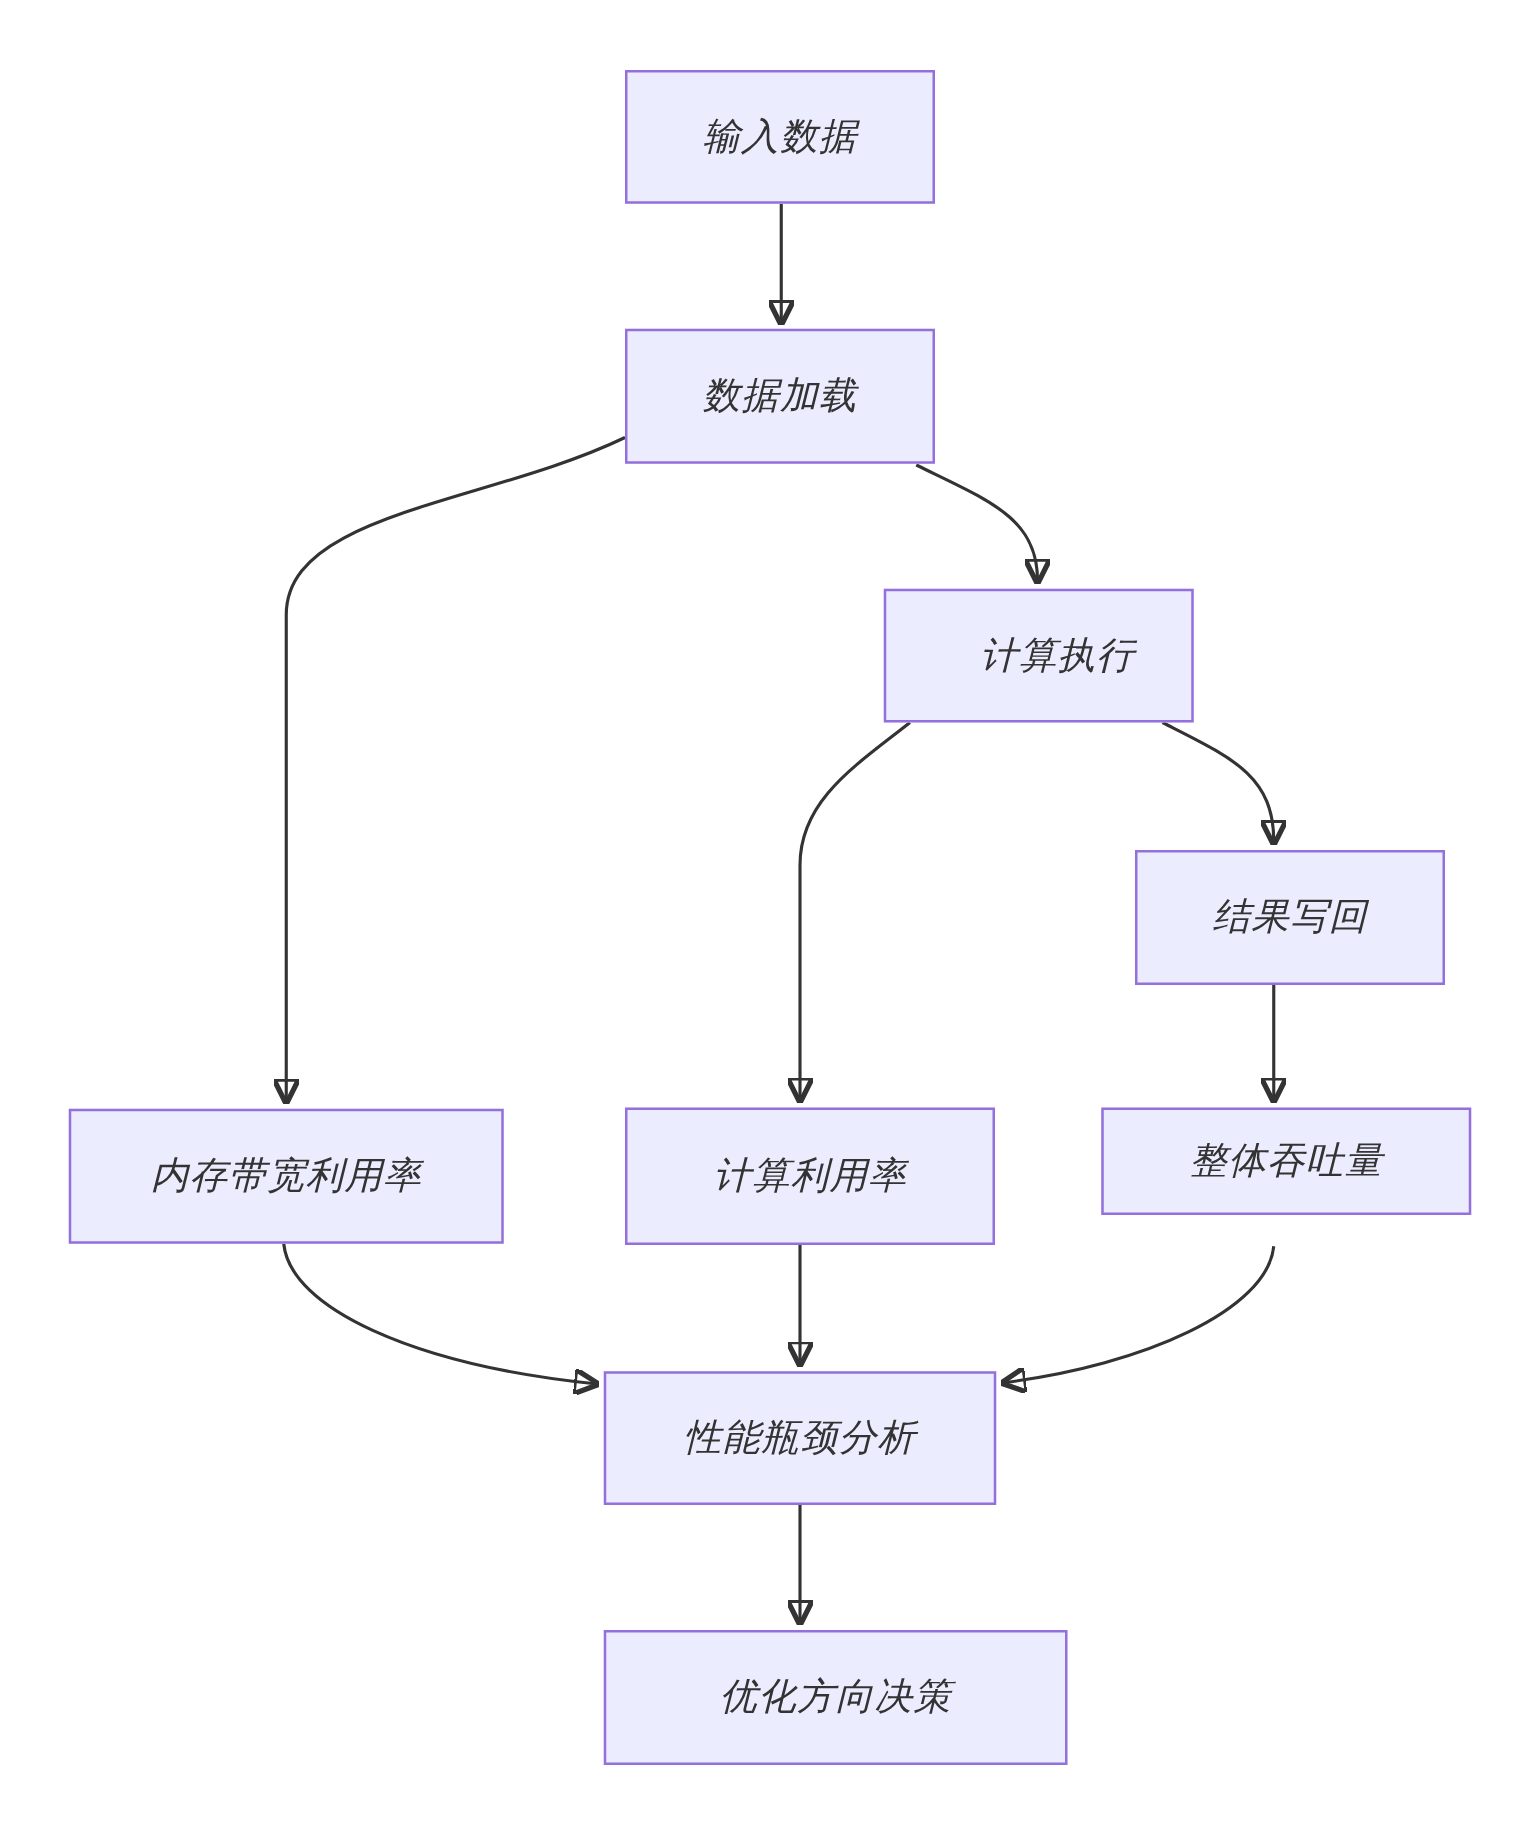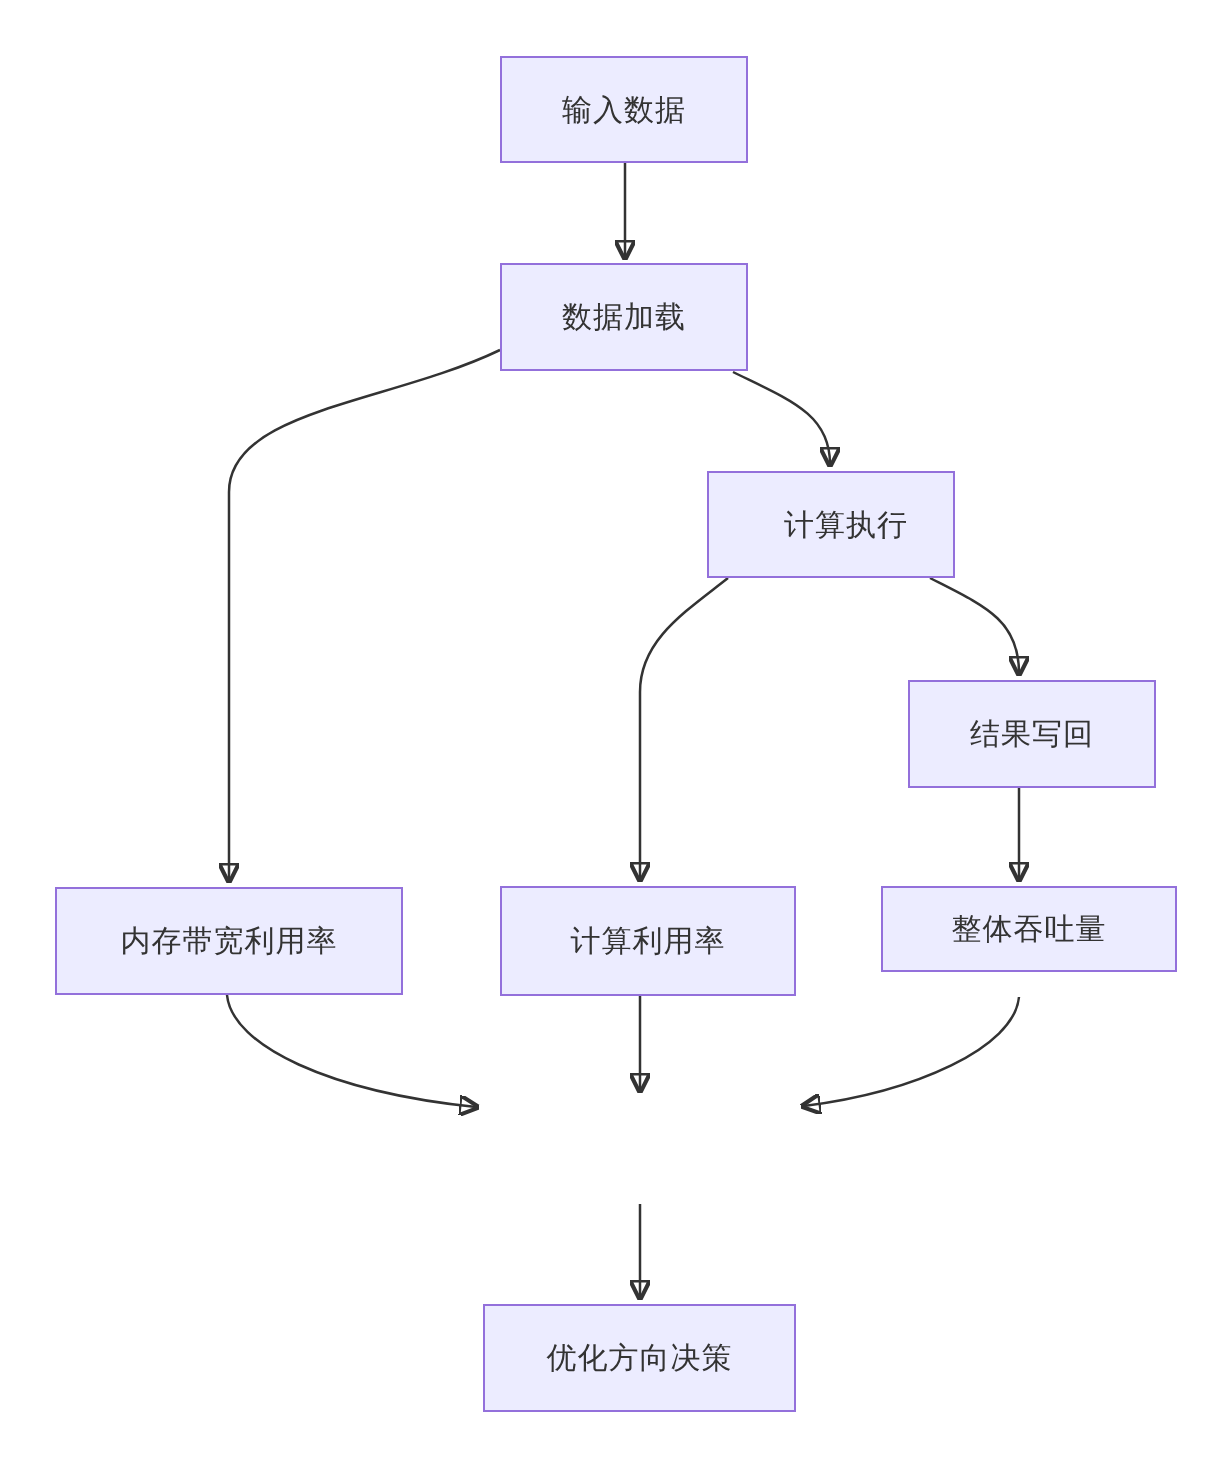--- a/index.html
+++ b/index.html
@@ -36,20 +36,21 @@
     display: flex;
     align-items: center;
     justify-content: center;
     background: var(--node-fill);
     border: 2.5px solid var(--node-border);
     color: var(--text-color);
     font-size: 30px;
     line-height: 1;
     letter-spacing: 1px;
     white-space: nowrap;
+    font-style: italic;
   }
 </style>
 </head>
 <body>
 
 <div class="canvas">
 
   <svg class="edges-layer" width="1216" height="1468" viewBox="0 0 1216 1468" aria-hidden="true">
     <defs>
       <marker id="arrow" viewBox="0 0 12 12" refX="10" refY="6" markerWidth="20" markerHeight="20" markerUnits="userSpaceOnUse" orient="auto">
@@ -89,18 +90,21 @@
   </div>
 
   <div class="node" style="left:500px; top:886px; width:296px; height:110px;">
     <span>计算利用率</span>
   </div>
 
   <div class="node" style="left:881px; top:886px; width:296px; height:86px;">
     <span>整体吞吐量</span>
   </div>
 
+  <div class="node" style="left:483px; top:1097px; width:314px; height:107px;">
+    <span>性能瓶颈分析</span>
+  </div>
 
-  <div class="node" style="left:483px; top:1304px; width:313px; height:108px;">
+  <div class="node" style="left:483px; top:1304px; width:371px; height:108px;">
     <span>优化方向决策</span>
   </div>
 
 </div>
 
 </body></html>

